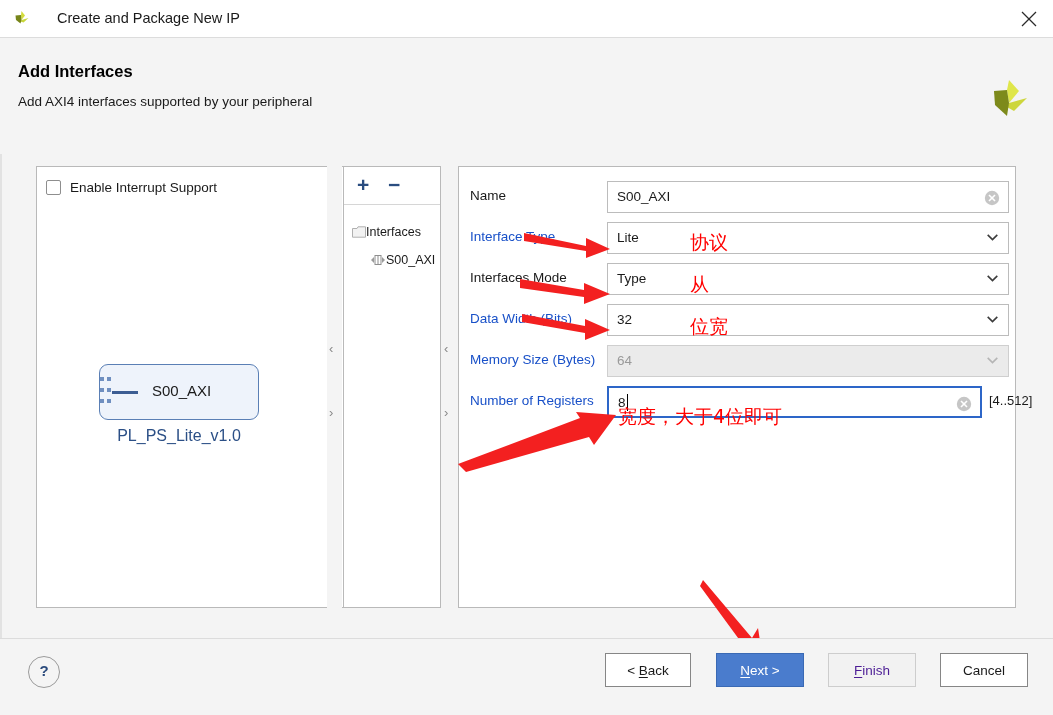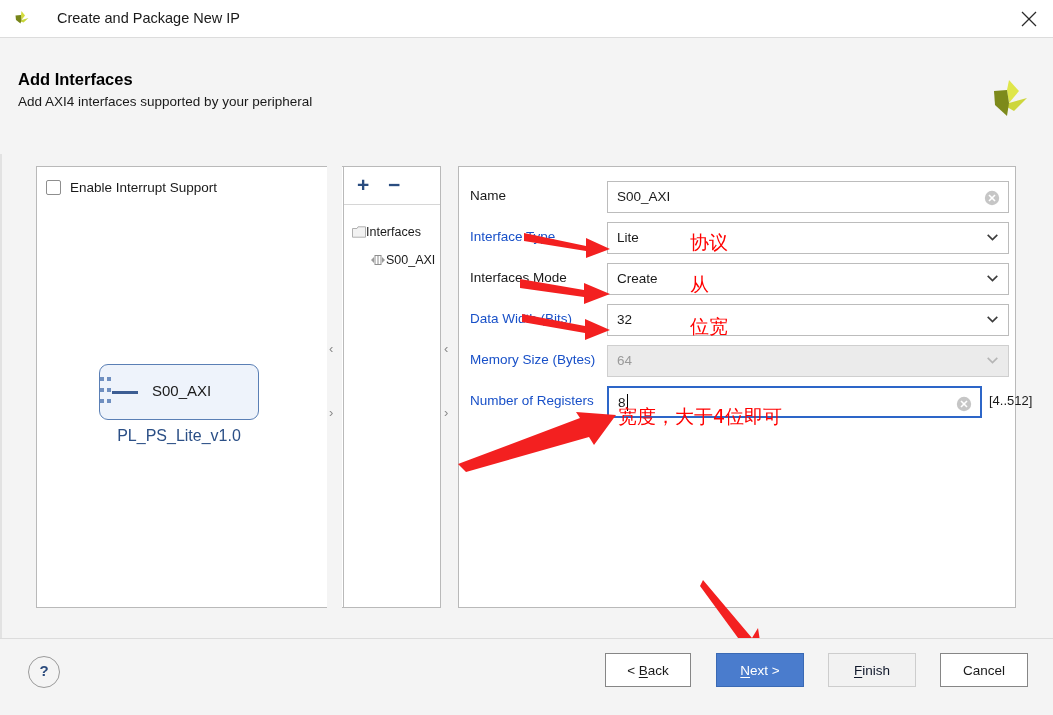--- a/index.html
+++ b/index.html
@@ -42,21 +42,21 @@
   .close-btn svg { position: absolute; left: 16px; top: 11px; }
 
   
   .header {
     position: absolute; left: 1px; top: 38px;
     width: 1051px; height: 116px;
     background: #f4f4f4;
     box-sizing: border-box;
   }
   .header-title {
-    position: absolute; left: 17px; top: 32px;
+    position: absolute; left: 17px; top: 24px;
     font-size: 16.5px; font-weight: bold; color: #000000;
   }
   .header-sub {
     position: absolute; left: 17px; top: 56px;
     font-size: 13.5px; color: #1a1a1a;
   }
   .brand-logo {
     position: absolute; right: 24px; top: 40px;
     width: 40px; height: 42px;
   }
@@ -262,21 +262,21 @@
     background: #ffffff;
     font-size: 13.5px; color: #1a1a1a;
     cursor: pointer;
     box-sizing: border-box;
     display: flex; align-items: center; justify-content: center;
   }
   .btn.primary {
     background: #4a7ccd; border-color: #3a69b4; color: #ffffff;
   }
   .btn.disabled {
-    background: #f2f2f2; border-color: #cdcdcd; color: #0f172a;
+    background: #f2f2f2; border-color: #cdcdcd; color: #4c1d95;
     cursor: default;
   }
   .btn u { text-underline-offset: 2px; }
 </style>
 </head>
 <body>
 
 <div id="app">
 
   <div class="titlebar">
@@ -388,21 +388,21 @@
           <span class="field-text">Lite</span>
           <svg class="chev-down" viewBox="0 0 11 7">
             <polyline points="0.7,0.9 5.5,5.6 10.3,0.9" fill="none" stroke="#3c3c3c" stroke-width="1.6"></polyline>
           </svg>
         </div>
       </div>
 
       <div class="form-row" style="top:94px;">
         <span class="form-label dark">Interfaces Mode</span>
         <div class="field" style="left:148px;width:402px;">
-          <span class="field-text">Create</span>
+          <span class="field-text">Type</span>
           <svg class="chev-down" viewBox="0 0 11 7">
             <polyline points="0.7,0.9 5.5,5.6 10.3,0.9" fill="none" stroke="#3c3c3c" stroke-width="1.6"></polyline>
           </svg>
         </div>
       </div>
 
       <div class="form-row" style="top:135px;">
         <span class="form-label blue">Data Width (Bits)</span>
         <div class="field" style="left:148px;width:402px;">
           <span class="field-text">32</span>

